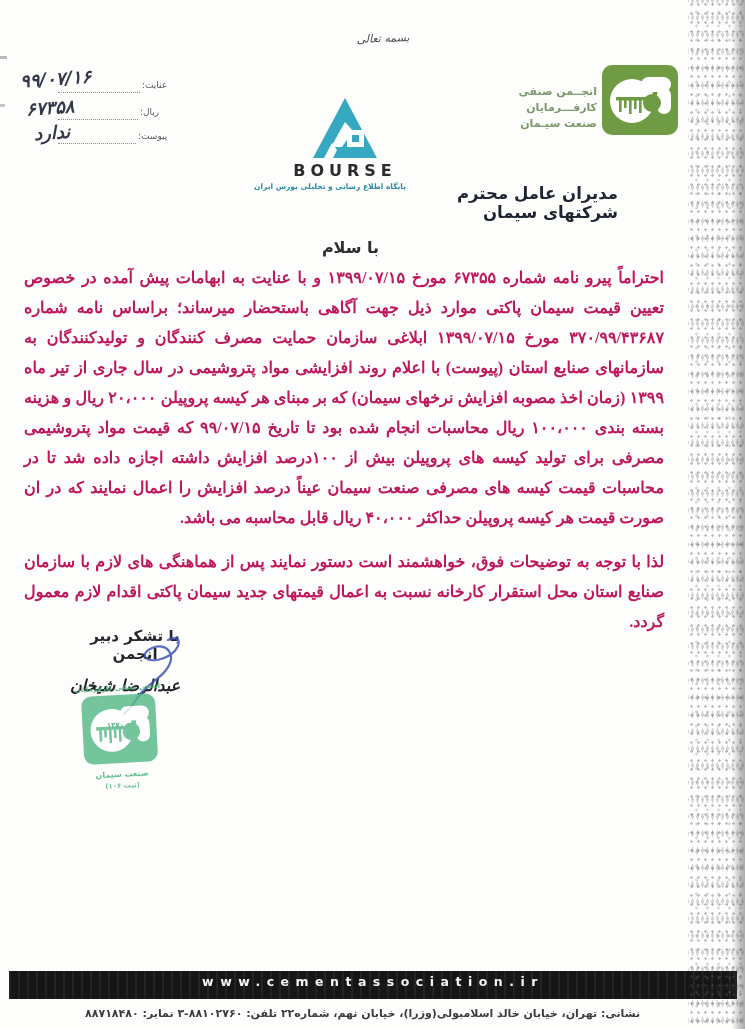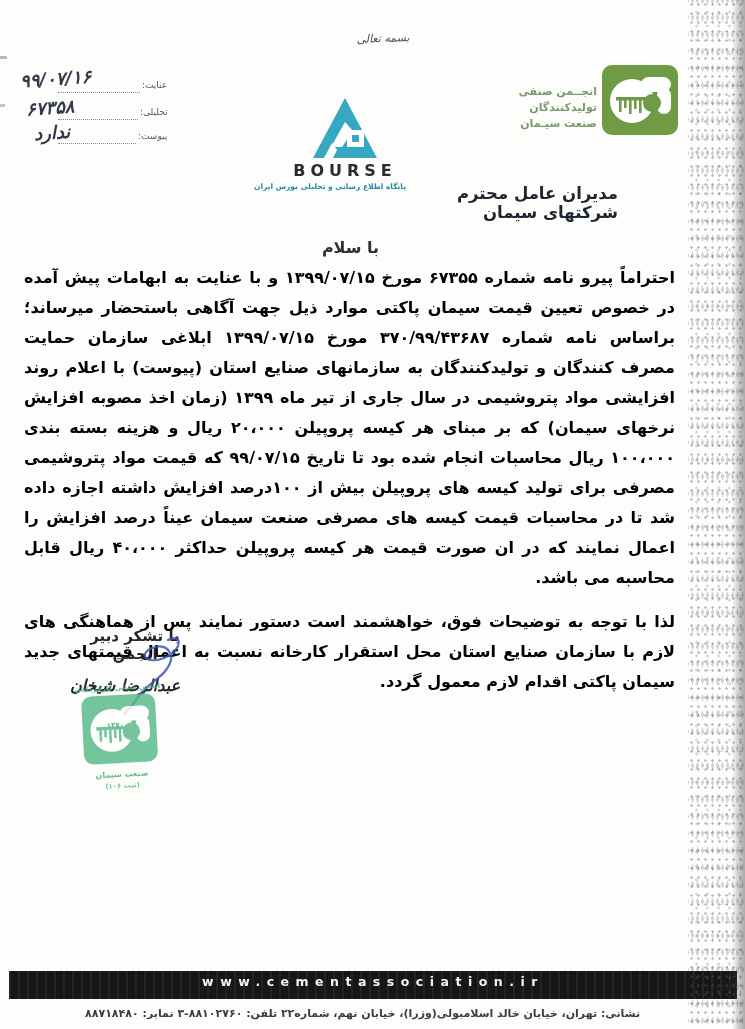--- a/index.html
+++ b/index.html
@@ -43,22 +43,22 @@
   .recipient{
     left:388px;top:184px;width:230px;text-align:right;
     font-size:16.5px;font-weight:700;color:#1e2532;
   }
   .salutation{
     left:24px;top:238px;width:653px;text-align:center;
     font-size:16px;font-weight:600;color:#2e2e33;
   }
   .body-col{left:24px;top:263px;width:653px;}
   .body-col p{
-    margin:0 2px 14px 0;text-align:justify;text-align-last:right;
-    font-size:16px;line-height:30px;font-weight:600;color:#000000;
+    margin:0 13px 14px 0;text-align:justify;text-align-last:right;
+    font-size:16px;line-height:30px;font-weight:600;color:#be185d;font-family:Liberation Serif, serif;
   }
   
   .sig-block{left:50px;top:627px;width:150px;text-align:center;}
   .sig-line1{font-size:15px;font-weight:700;color:#23242c;margin-left:20px;}
   .sig-line2{font-size:16px;font-weight:700;color:#23242c;margin-top:13px;font-style:italic;}
   .sig-scribble{left:116px;top:630px;color:var(--signature-blue,#3e57b5);opacity:.85;}
   .stamp{left:68px;top:684px;width:104px;text-align:center;transform:rotate(-3deg);}
   .stamp-top{font-size:7px;font-weight:700;color:var(--stamp-green,#57b888);opacity:.9;white-space:nowrap;}
   .stamp-wrap{position:relative;width:76px;margin:2px auto 0;}
   .stamp-center{
@@ -103,31 +103,31 @@
 <body>
 
 <div class="page">
 
   <div class="abs bismillah rtl">بسمه تعالی</div>
 
   <div class="abs hdr-field-label rtl" style="left:142px;top:80px;">عنایت:</div>
   <div class="abs hdr-dots" style="left:58px;top:91px;width:82px;"></div>
   <div class="abs hdr-value rtl" style="left:20px;top:68px;">۹۹/۰۷/۱۶</div>
 
-  <div class="abs hdr-field-label rtl" style="left:140px;top:107px;">تحلیلی:</div>
+  <div class="abs hdr-field-label rtl" style="left:140px;top:107px;">ریال:</div>
   <div class="abs hdr-dots" style="left:58px;top:118px;width:80px;"></div>
   <div class="abs hdr-value rtl" style="left:26px;top:97px;">۶۷۳۵۸</div>
 
   <div class="abs hdr-field-label rtl" style="left:138px;top:131px;">پیوست:</div>
   <div class="abs hdr-dots" style="left:58px;top:142px;width:78px;"></div>
   <div class="abs hdr-value rtl" style="left:34px;top:122px;">ندارد</div>
 
   <div class="abs assoc-name rtl">
     <div>انجــمن صنفی</div>
-    <div>تولیدکنندگان</div>
+    <div>کارفـــرمایان</div>
     <div>صنعت سیـمان</div>
   </div>
   <svg class="abs assoc-logo" viewBox="0 0 78 72" aria-hidden="true">
     <rect x="1" y="1" width="76" height="70" rx="10" fill="currentColor"></rect>
     <circle cx="31" cy="37" r="22" fill="#fff"></circle>
     <rect x="40" y="13" width="30" height="15" rx="7.5" fill="#fff"></rect>
     <rect x="56" y="24" width="14" height="26" rx="7" fill="#fff"></rect>
     <circle cx="51" cy="39" r="9" fill="currentColor"></circle>
     <rect x="15" y="33" width="33" height="3.5" fill="currentColor"></rect>
     <rect x="18" y="36" width="2.6" height="12" fill="currentColor"></rect>

